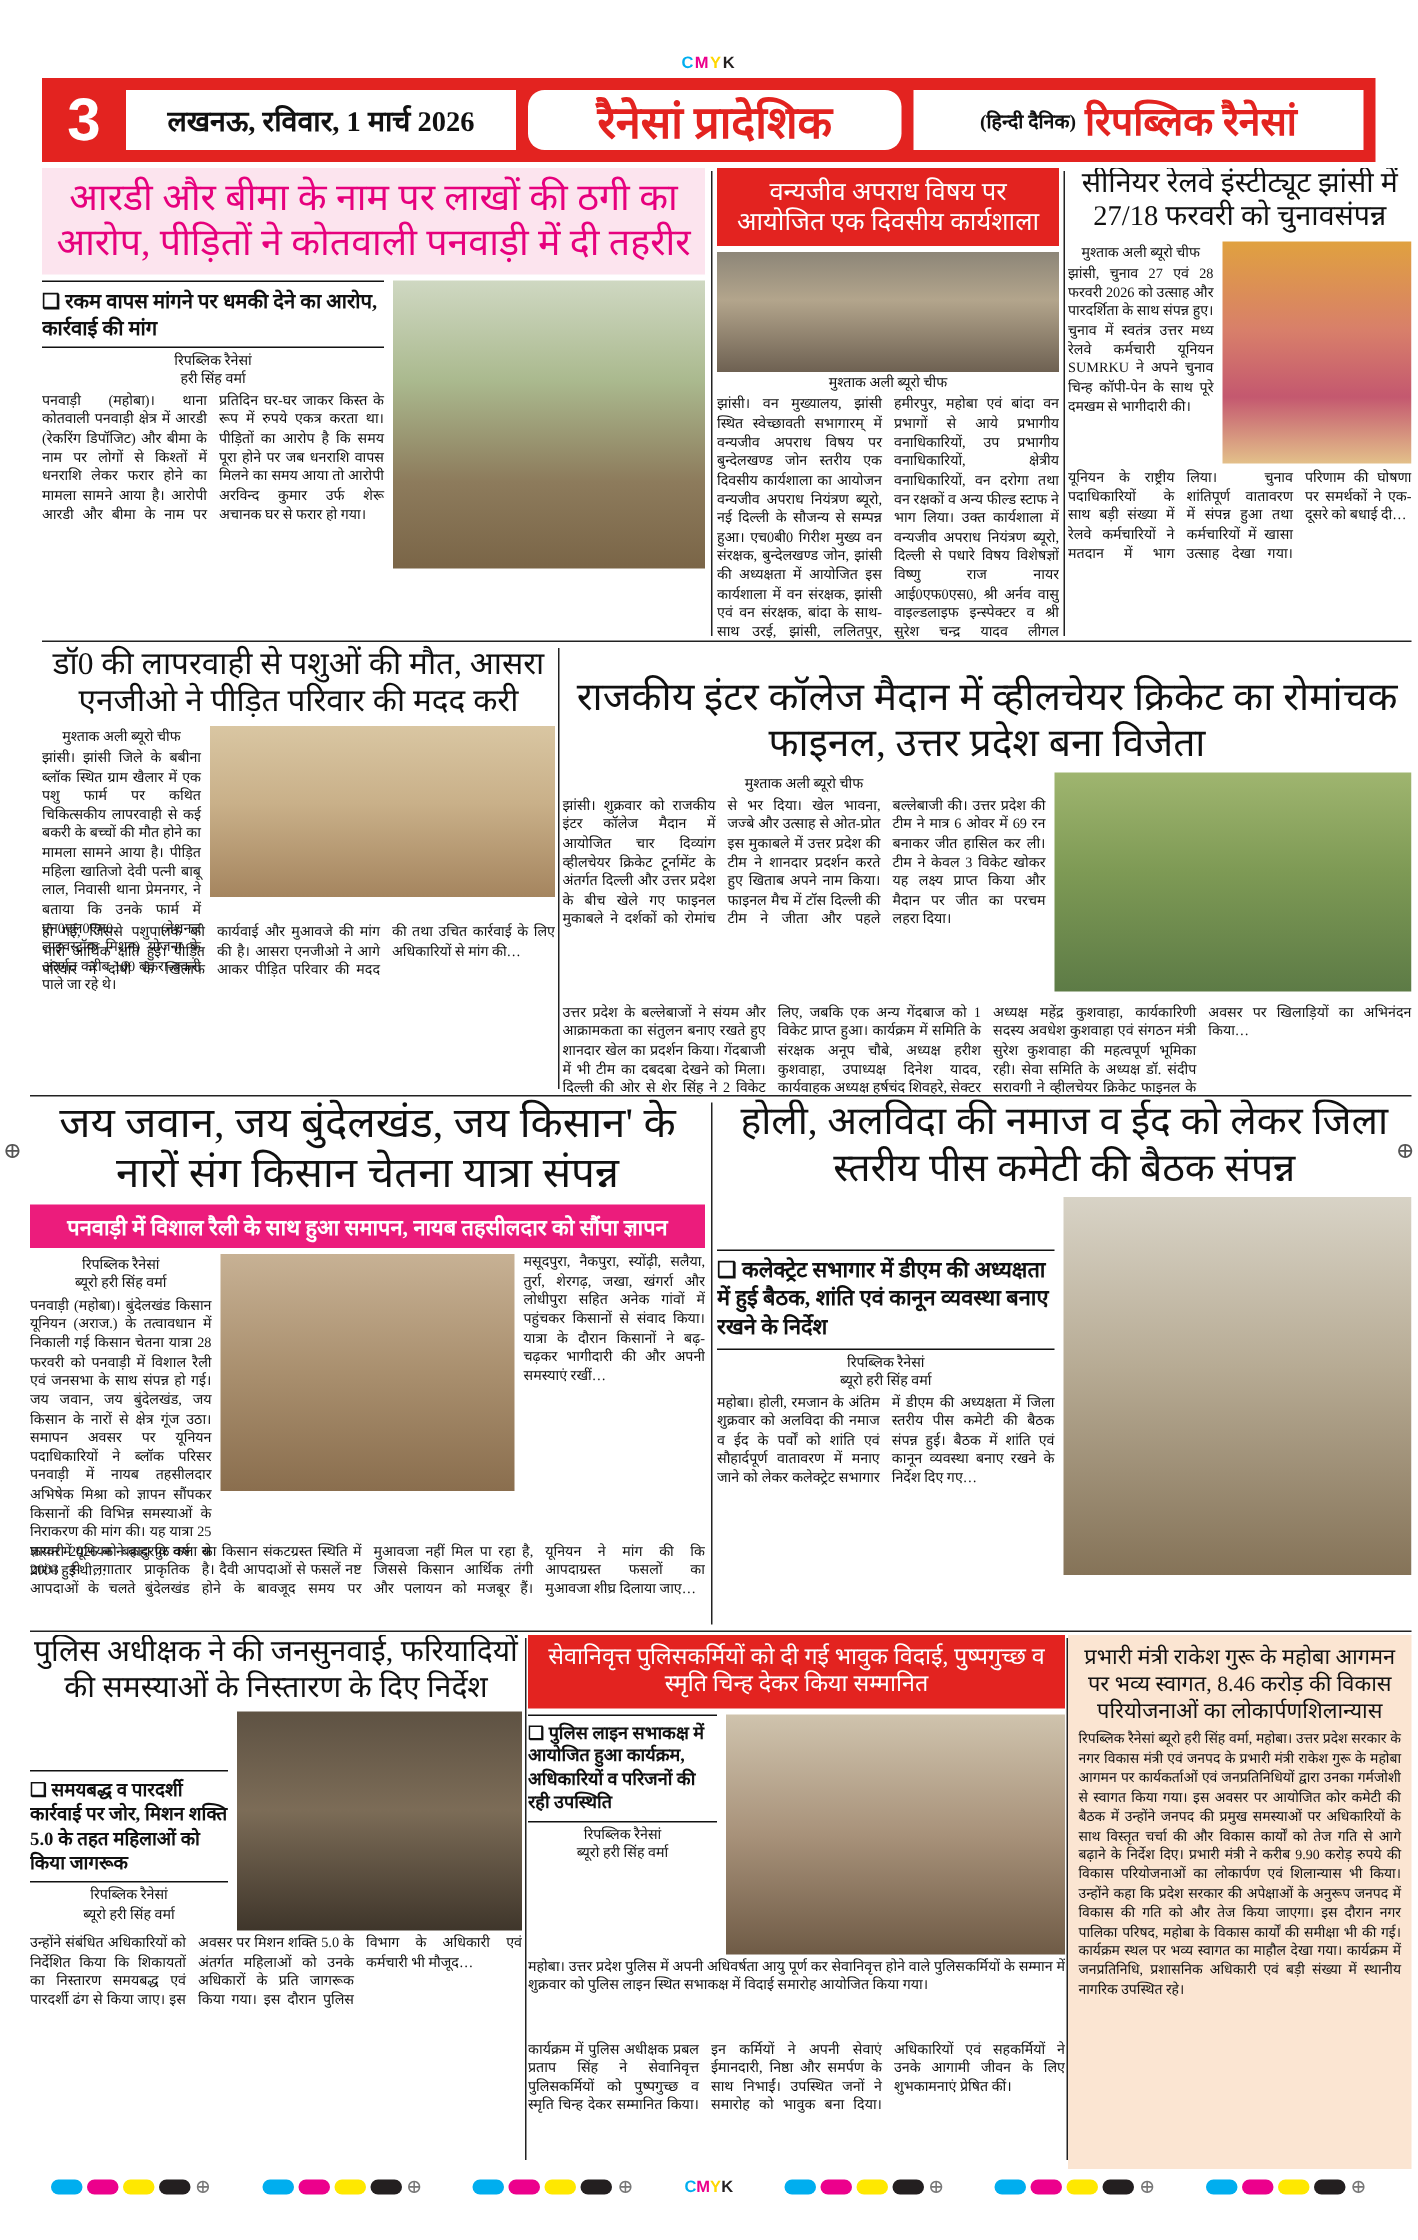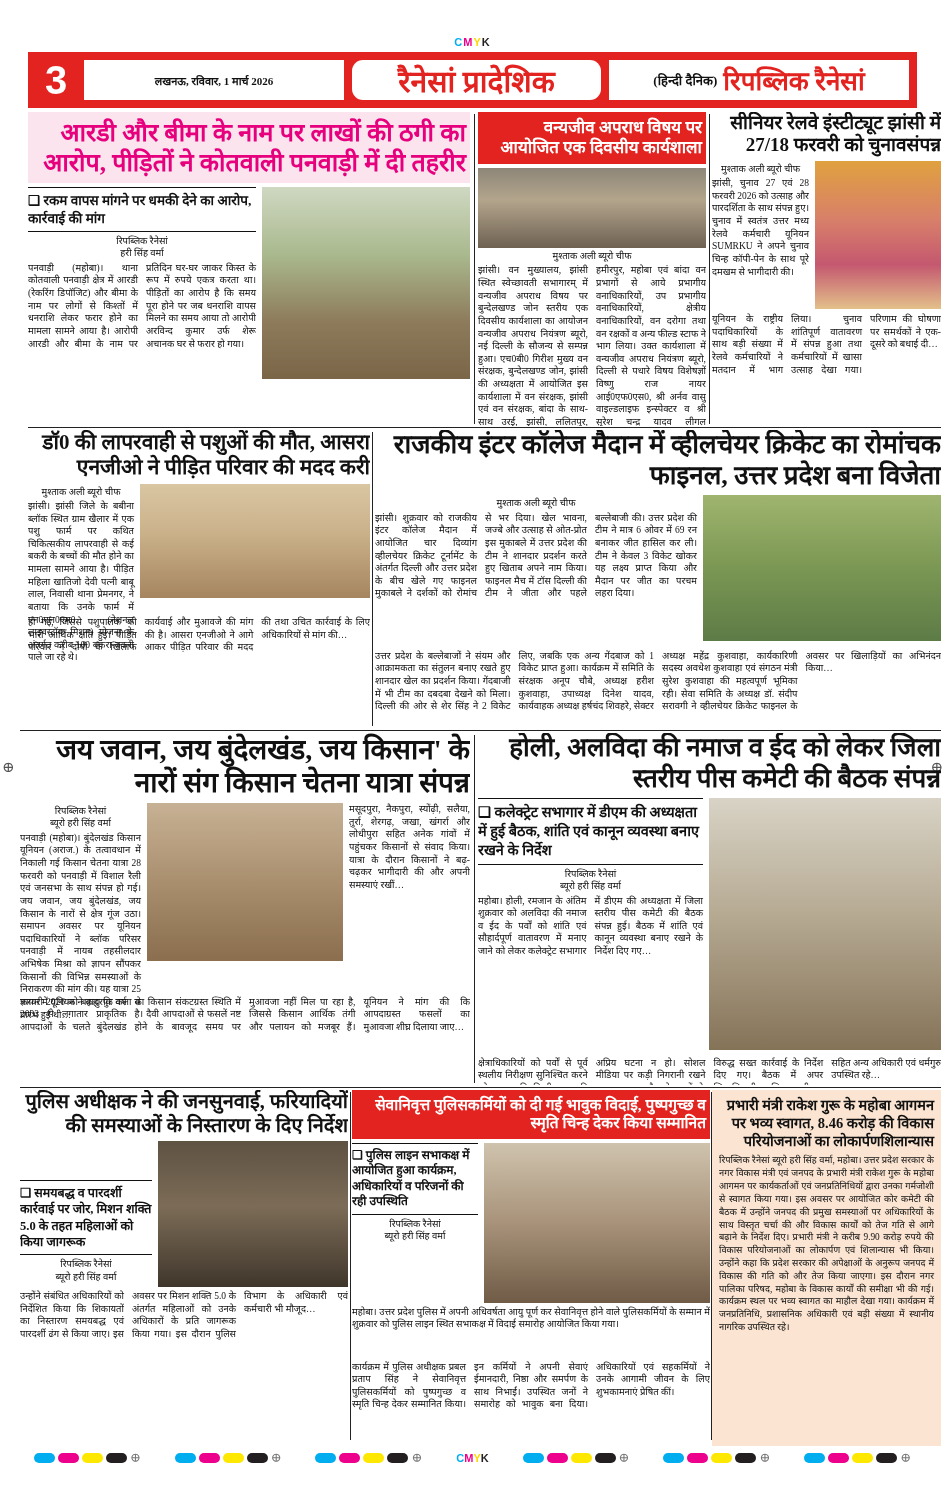--- a/index.html
+++ b/index.html
@@ -19,46 +19,46 @@
   .pill{width:21px;height:10px;border-radius:5px;}
   .pill.c{background:#00aeef}.pill.m{background:#ec008c}.pill.y{background:#ffe800}.pill.k{background:#231f20}
   .reg-dot{font-size:13px;color:#777;line-height:10px;}
   .footer-cmyk{font-family:"Liberation Sans",sans-serif;font-weight:bold;font-size:11px;}
   
   .masthead{position:absolute;left:28px;top:52px;width:889px;height:56px;background:#e32320;
     display:flex;align-items:center;gap:8px;padding:0 8px;box-sizing:border-box;}
   .m-num{color:#fff;font-weight:bold;font-size:40px;font-family:"Liberation Sans",sans-serif;
     width:40px;text-align:center;flex:0 0 auto;}
   .m-box{background:#fff;height:40px;display:flex;align-items:center;justify-content:center;box-sizing:border-box;}
-  .m-date{flex:0 0 260px;font-weight:bold;font-size:11px;color:#111;}
+  .m-date{flex:0 0 260px;font-weight:bold;font-size:19px;color:#111;}
   .m-center{flex:1 1 auto;color:#e32320;font-weight:bold;font-size:30px;border-radius:11px;}
   .m-right{flex:0 0 300px;gap:6px;}
   .m-daily{font-size:13px;font-weight:bold;color:#111;}
   .m-paper{font-size:26px;font-weight:bold;color:#e32320;}
   
   article{position:absolute;box-sizing:border-box;overflow:hidden;}
   .artA{left:28px;top:112px;width:442px;height:314px;}
   .artB{left:478px;top:112px;width:228px;height:314px;}
   .artC{left:712px;top:112px;width:229px;height:314px;}
   .artD{left:28px;top:430px;width:342px;height:298px;}
-  .artE{left:375px;top:430px;width:566px;height:298px;}
+  .artE{left:375px;top:450px;width:566px;height:298px;}
   .artF{left:20px;top:733px;width:450px;height:352px;}
   .artG{left:478px;top:733px;width:463px;height:352px;}
   .artH{left:20px;top:1090px;width:328px;height:352px;}
   .artI{left:352px;top:1090px;width:358px;height:352px;}
   .artJ{left:712px;top:1090px;width:229px;height:356px;background:#fbe5d2;padding:6px 7px;}
   
   .vrule{position:absolute;width:1px;background:#222;}
   .v1{left:474px;top:114px;height:310px}.v2{left:709px;top:114px;height:310px}
   .v3{left:372px;top:432px;height:294px}.v4{left:474px;top:735px;height:348px}
   .v5{left:350px;top:1092px;height:348px}.v6{left:711px;top:1092px;height:348px}
   .hrule{position:absolute;height:1px;background:#222;}
   .h1{left:28px;top:427px;width:913px}.h2{left:20px;top:730px;width:921px}.h3{left:20px;top:1087px;width:921px}
   
-  .hl{font-weight:bold;text-align:right;line-height:1.18;margin:0 0 4px 0;}
+  .hl{font-weight:normal;text-align:center;line-height:1.18;margin:0 0 4px 0;}
   .hl-pink{background:#fce4ee;color:#e6007d;font-size:25px;padding:6px 4px;}
   .hl-red{background:#e32320;color:#ffffff;font-size:17px;padding:6px 4px;}
   .hl-black{color:#111;}
   .hlA{font-size:25px}.hlC{font-size:19px}.hlD{font-size:21px}.hlE{font-size:26px}
   .hlF{font-size:28px}.hlG{font-size:26px}.hlH{font-size:20px}.hlI{font-size:15.5px}
   .hlJ{font-size:14.5px;line-height:1.25;}
   .pinkbar{background:#ec1c7c;color:#fff;font-weight:bold;font-size:14.5px;text-align:center;
     padding:4px 2px;margin:2px 0 4px 0;}
   .subhead{font-weight:bold;font-size:13.5px;line-height:1.3;border-top:1px solid #111;
     border-bottom:1px solid #111;padding:4px 0;margin-bottom:3px;}
@@ -176,38 +176,39 @@
         <div class="byline">मुश्ताक अली ब्यूरो चीफ</div>
         <div class="body cols3" style="height:134px;">झांसी। शुक्रवार को राजकीय इंटर कॉलेज मैदान में आयोजित चार दिव्यांग व्हीलचेयर क्रिकेट टूर्नामेंट के अंतर्गत दिल्ली और उत्तर प्रदेश के बीच खेले गए फाइनल मुकाबले ने दर्शकों को रोमांच से भर दिया। खेल भावना, जज्बे और उत्साह से ओत-प्रोत इस मुकाबले में उत्तर प्रदेश की टीम ने शानदार प्रदर्शन करते हुए खिताब अपने नाम किया। फाइनल मैच में टॉस दिल्ली की टीम ने जीता और पहले बल्लेबाजी की। उत्तर प्रदेश की टीम ने मात्र 6 ओवर में 69 रन बनाकर जीत हासिल कर ली। टीम ने केवल 3 विकेट खोकर यह लक्ष्य प्राप्त किया और मैदान पर जीत का परचम लहरा दिया।</div>
       </div>
       <div class="photo phE"></div>
     </div>
     <div class="body cols4" style="height:80px;margin-top:4px;">उत्तर प्रदेश के बल्लेबाजों ने संयम और आक्रामकता का संतुलन बनाए रखते हुए शानदार खेल का प्रदर्शन किया। गेंदबाजी में भी टीम का दबदबा देखने को मिला। दिल्ली की ओर से शेर सिंह ने 2 विकेट लिए, जबकि एक अन्य गेंदबाज को 1 विकेट प्राप्त हुआ। कार्यक्रम में समिति के संरक्षक अनूप चौबे, अध्यक्ष हरीश कुशवाहा, उपाध्यक्ष दिनेश यादव, कार्यवाहक अध्यक्ष हर्षचंद शिवहरे, सेक्टर अध्यक्ष महेंद्र कुशवाहा, कार्यकारिणी सदस्य अवधेश कुशवाहा एवं संगठन मंत्री सुरेश कुशवाहा की महत्वपूर्ण भूमिका रही। सेवा समिति के अध्यक्ष डॉ. संदीप सरावगी ने व्हीलचेयर क्रिकेट फाइनल के अवसर पर खिलाड़ियों का अभिनंदन किया…</div>
   </article>
 
   <article class="artF">
     <h1 class="hl hl-black hlF">जय जवान, जय बुंदेलखंड, जय किसान' के नारों संग किसान चेतना यात्रा संपन्न</h1>
+    <div class="pinkbar">पनवाड़ी में विशाल रैली के साथ हुआ समापन, नायब तहसीलदार को सौंपा ज्ञापन</div>
     <div class="row">
       <div style="flex:1 1 0;">
         <div class="byline">
           <div>रिपब्लिक रैनेसां</div>
           <div>ब्यूरो हरी सिंह वर्मा</div>
         </div>
         <div class="body" style="height:160px;">पनवाड़ी (महोबा)। बुंदेलखंड किसान यूनियन (अराज.) के तत्वावधान में निकाली गई किसान चेतना यात्रा 28 फरवरी को पनवाड़ी में विशाल रैली एवं जनसभा के साथ संपन्न हो गई। जय जवान, जय बुंदेलखंड, जय किसान के नारों से क्षेत्र गूंज उठा। समापन अवसर पर यूनियन पदाधिकारियों ने ब्लॉक परिसर पनवाड़ी में नायब तहसीलदार अभिषेक मिश्रा को ज्ञापन सौंपकर किसानों की विभिन्न समस्याओं के निराकरण की मांग की। यह यात्रा 25 फरवरी 2026 को बहादुरपुर कला से प्रारंभ हुई थी…</div>
       </div>
       <div class="photo phF"></div>
       <div class="body" style="flex:1 1 0;height:186px;">मसूदपुरा, नैकपुरा, स्योंढ़ी, सलैया, तुर्रा, शेरगढ़, जखा, खंगर्रा और लोधीपुरा सहित अनेक गांवों में पहुंचकर किसानों से संवाद किया। यात्रा के दौरान किसानों ने बढ़-चढ़कर भागीदारी की और अपनी समस्याएं रखीं…</div>
     </div>
     <div class="body cols4" style="height:74px;margin-top:4px;">ज्ञापन में यूनियन ने कहा कि वर्ष 2003 से लगातार प्राकृतिक आपदाओं के चलते बुंदेलखंड का किसान संकटग्रस्त स्थिति में है। दैवी आपदाओं से फसलें नष्ट होने के बावजूद समय पर मुआवजा नहीं मिल पा रहा है, जिससे किसान आर्थिक तंगी और पलायन को मजबूर हैं। यूनियन ने मांग की कि आपदाग्रस्त फसलों का मुआवजा शीघ्र दिलाया जाए…</div>
   </article>
 
   <article class="artG">
     <h1 class="hl hl-black hlG">होली, अलविदा की नमाज व ईद को लेकर जिला स्तरीय पीस कमेटी की बैठक संपन्न</h1>
     <div class="row">
-      <div style="flex:1 1 auto;">
+      <div style="flex:1 1 auto;margin-top:35px;">
         <div class="subhead" style="font-size:14.5px;">❑ कलेक्ट्रेट सभागार में डीएम की अध्यक्षता में हुई बैठक, शांति एवं कानून व्यवस्था बनाए रखने के निर्देश</div>
         <div class="byline">
           <div>रिपब्लिक रैनेसां</div>
           <div>ब्यूरो हरी सिंह वर्मा</div>
         </div>
         <div class="body cols2" style="height:158px;">महोबा। होली, रमजान के अंतिम शुक्रवार को अलविदा की नमाज व ईद के पर्वों को शांति एवं सौहार्दपूर्ण वातावरण में मनाए जाने को लेकर कलेक्ट्रेट सभागार में डीएम की अध्यक्षता में जिला स्तरीय पीस कमेटी की बैठक संपन्न हुई। बैठक में शांति एवं कानून व्यवस्था बनाए रखने के निर्देश दिए गए…</div>
       </div>
       <div class="photo phG"></div>
     </div>
     <div class="body cols4" style="height:62px;margin-top:4px;">क्षेत्राधिकारियों को पर्वों से पूर्व स्थलीय निरीक्षण सुनिश्चित करने को कहा, ताकि किसी प्रकार की अप्रिय घटना न हो। सोशल मीडिया पर कड़ी निगरानी रखने तथा अफवाह फैलाने वालों के विरुद्ध सख्त कार्रवाई के निर्देश दिए गए। बैठक में अपर जिलाधिकारी, पुलिस अधीक्षक सहित अन्य अधिकारी एवं धर्मगुरु उपस्थित रहे…</div>

